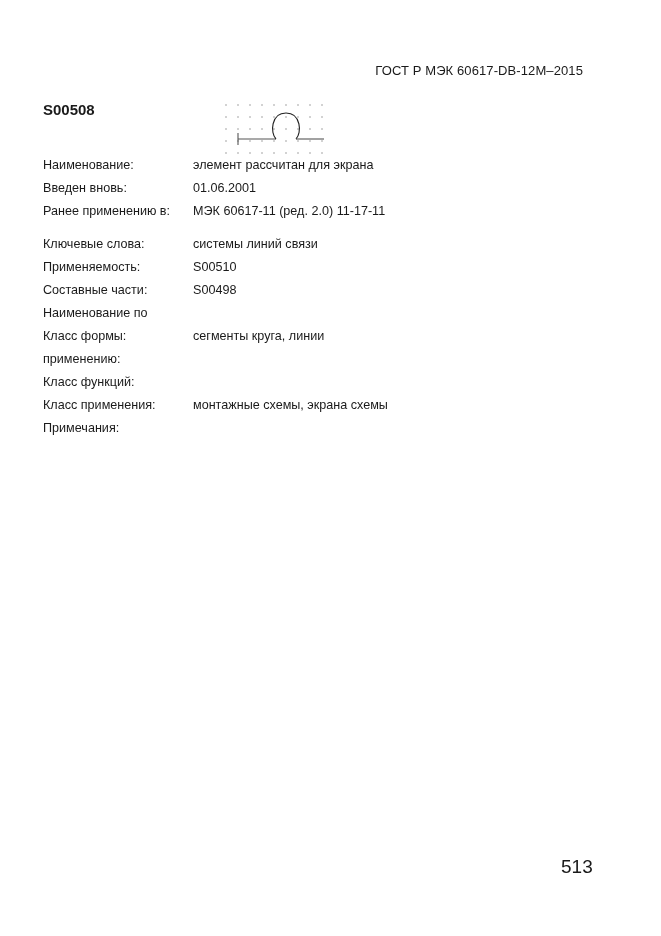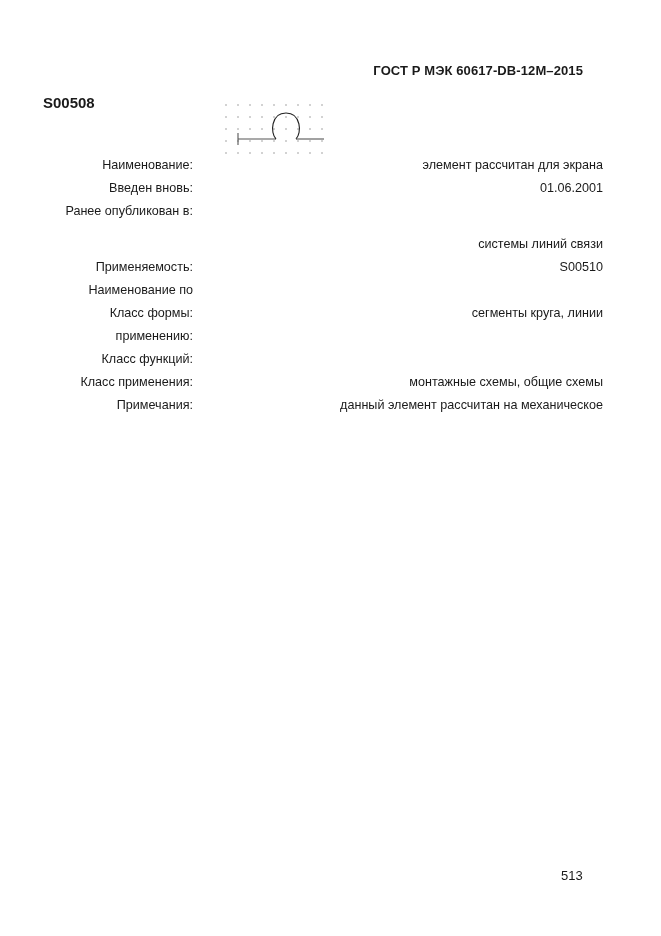--- a/index.html
+++ b/index.html
@@ -1,26 +1,26 @@
 <!DOCTYPE html>
 <html><head>
 <meta charset="utf-8">
 <style>
   html, body { margin: 0; padding: 0; background: #ffffff; }
   body { width: 661px; height: 936px; position: relative; overflow: hidden;
          font-family: "Liberation Sans", sans-serif; color: #1a1a1a; }
-  .header { position: absolute; top: 63px; right: 78px; font-weight: bold; font-size: 13px; letter-spacing: 0.1px; }
-  .code { position: absolute; top: 94px; left: 43px; font-weight: bold; font-size: 15px; }
+  .header { position: absolute; top: 63px; right: 78px; font-weight: normal; font-size: 13px; letter-spacing: 0.1px; }
+  .code { position: absolute; top: 101px; left: 43px; font-weight: bold; font-size: 15px; }
   .symbol { position: absolute; left: 218px; top: 97px; }
-  .fields { position: absolute; left: 43px; top: 154px; width: 560px; font-size: 12.6px; text-align: right; }
+  .fields { position: absolute; left: 43px; top: 154px; width: 560px; font-size: 12.6px; }
   .row { display: flex; line-height: 23px; }
   .row .lbl { width: 150px; flex: none; }
   .row .val { flex: 1; }
   .gap { height: 10px; }
-  .page-num { position: absolute; top: 856px; left: 561px; font-size: 13px; margin-top: 12px; }
+  .page-num { position: absolute; top: 856px; left: 561px; font-size: 19px; }
 </style>
 </head>
 <body>
 
 <div class="header">ГОСТ Р МЭК 60617-DB-12M–2015</div>
 
 <div class="code">S00508</div>
 
 <div class="symbol">
   <svg width="110" height="60" viewBox="0 0 110 60" xmlns="http://www.w3.org/2000/svg">
@@ -54,52 +54,57 @@
 <div class="fields">
   <div class="row">
     <span class="lbl">Наименование:</span>
     <span class="val">элемент рассчитан для экрана</span>
   </div>
   <div class="row">
     <span class="lbl">Введен вновь:</span>
     <span class="val">01.06.2001</span>
   </div>
   <div class="row">
-    <span class="lbl">Ранее опубликован в:</span>
+    <span class="lbl">Ранее применению в:</span>
+    <span class="val">МЭК 60617-11 (ред. 2.0) 11-17-11</span>
   </div>
 
   <div class="gap"></div>
 
   <div class="row">
+    <span class="lbl">Ключевые слова:</span>
     <span class="val">системы линий связи</span>
   </div>
   <div class="row">
     <span class="lbl">Применяемость:</span>
     <span class="val">S00510</span>
+  </div>
+  <div class="row">
+    <span class="lbl">Составные части:</span>
+    <span class="val">S00498</span>
   </div>
   <div class="row">
     <span class="lbl">Наименование по</span>
   </div>
   <div class="row">
     <span class="lbl">Класс формы:</span>
     <span class="val">сегменты круга, линии</span>
   </div>
   <div class="row">
     <span class="lbl">применению:</span>
     <span class="val"></span>
   </div>
   <div class="row">
     <span class="lbl">Класс функций:</span>
   </div>
   <div class="row">
     <span class="lbl">Класс применения:</span>
-    <span class="val">монтажные схемы, общие схемы</span>
+    <span class="val">монтажные схемы, экрана схемы</span>
   </div>
   <div class="row">
     <span class="lbl">Примечания:</span>
-    <span class="val">данный элемент рассчитан на механическое</span>
   </div>
   <div class="row">
     <span class="lbl"></span>
   </div>
 </div>
 
 <div class="page-num">513</div>
 
 </body></html>

